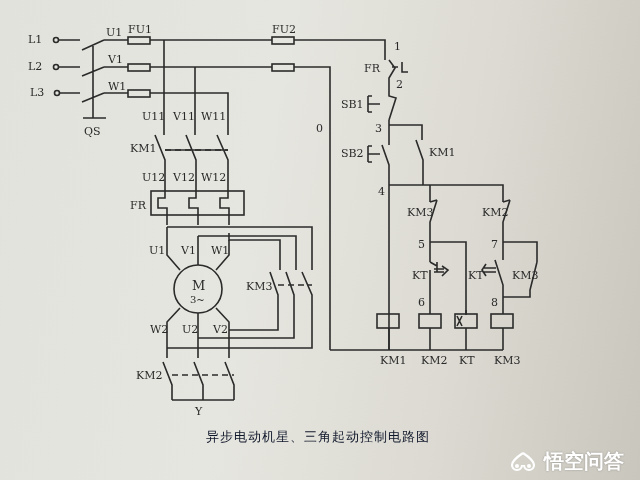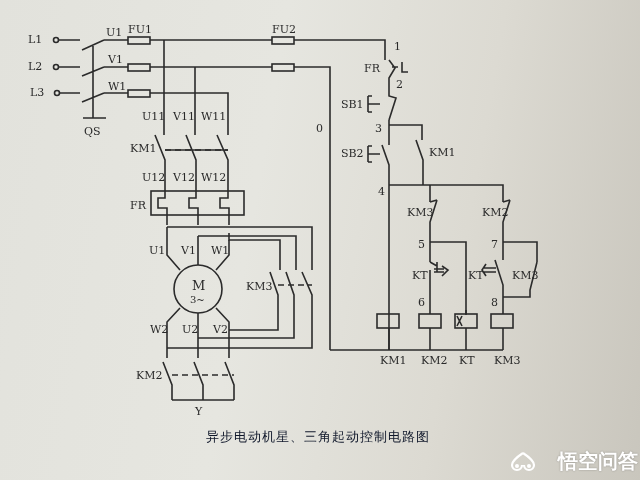--- a/index.html
+++ b/index.html
@@ -5,21 +5,21 @@
   html,body{margin:0;padding:0;}
   body{width:640px;height:480px;overflow:hidden;
     background:linear-gradient(100deg,#e2e2dc 0%,#e6e6e0 40%,#dcdad2 70%,#c9c6bd 100%);
     font-family:"DejaVu Serif",serif;position:relative;}
   #stage{position:absolute;left:0;top:0;width:640px;height:480px;}
   svg text{font-family:"DejaVu Serif",serif;fill:#2a2a2a;}
   .w{stroke:#2b2b2b;stroke-width:1.6;fill:none;}
   .lbl{font-size:11px;}
   .caption{position:absolute;left:206px;top:428px;font-size:13px;color:#0f172a;
     font-family:"DejaVu Sans",sans-serif;letter-spacing:1px;}
-  .wm{position:absolute;left:508px;top:448px;display:flex;align-items:center;gap:20px;color:#fff;
+  .wm{position:absolute;left:508px;top:448px;display:flex;align-items:center;gap:6px;color:#fff;
     font-family:"DejaVu Sans",sans-serif;font-size:20px;font-weight:bold;text-shadow:0 0 2px rgba(0,0,0,.3);}
   .wm-icon{width:30px;height:22px;}
 </style>
 </head>
 <body>
 
 <div id="stage">
 <svg width="640" height="480" viewBox="0 0 640 480">
 
   <g>

